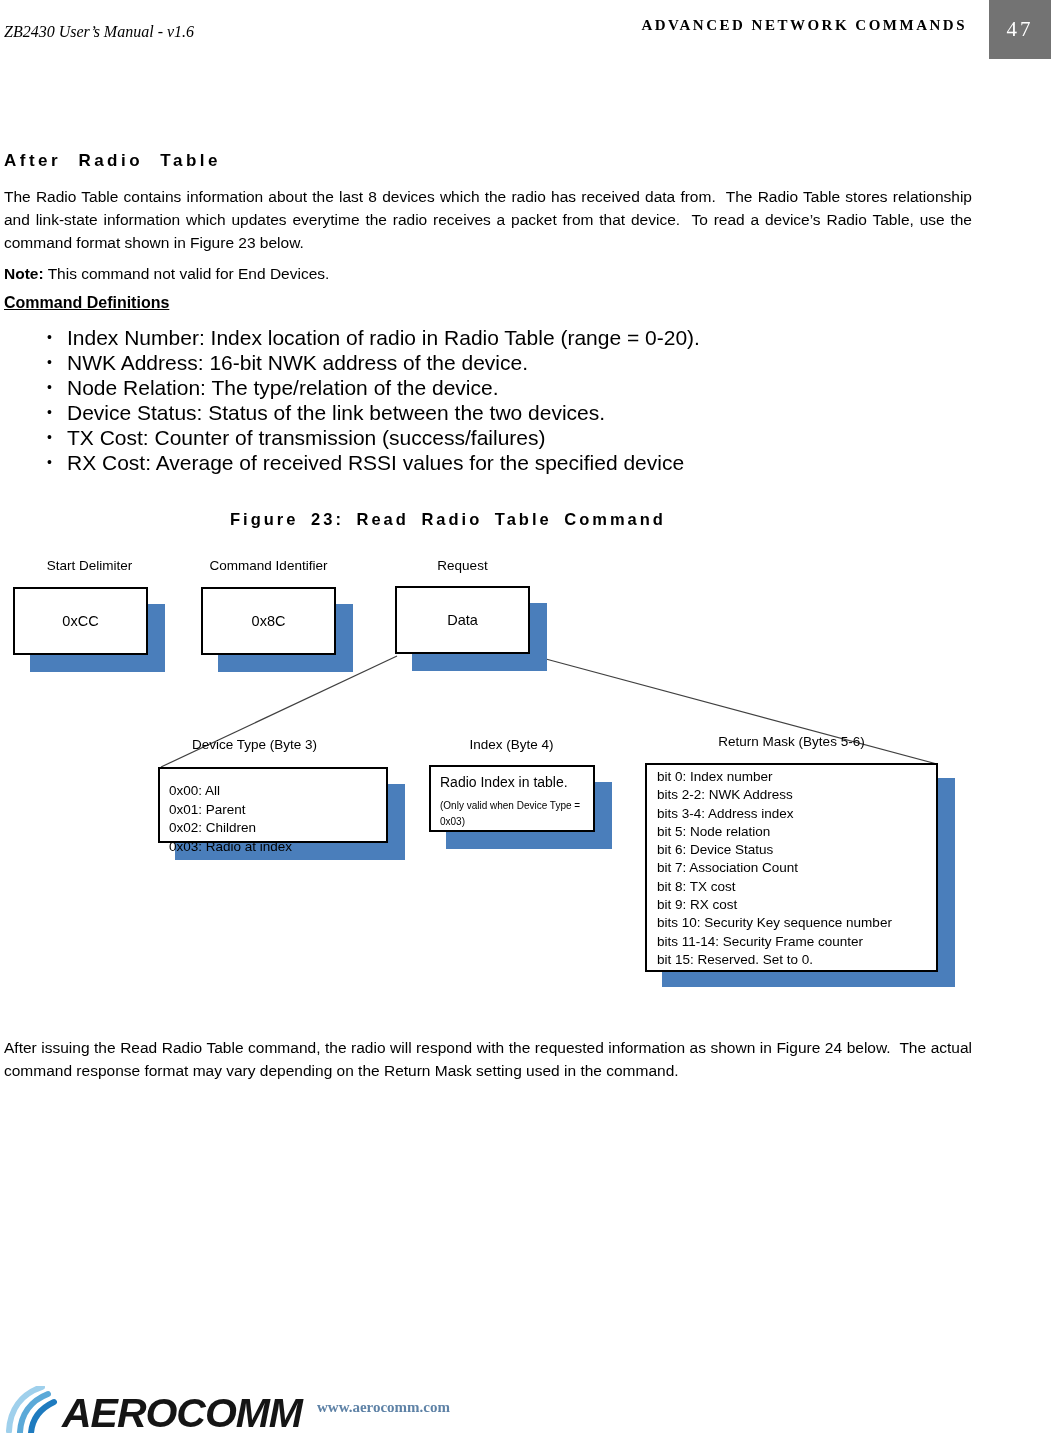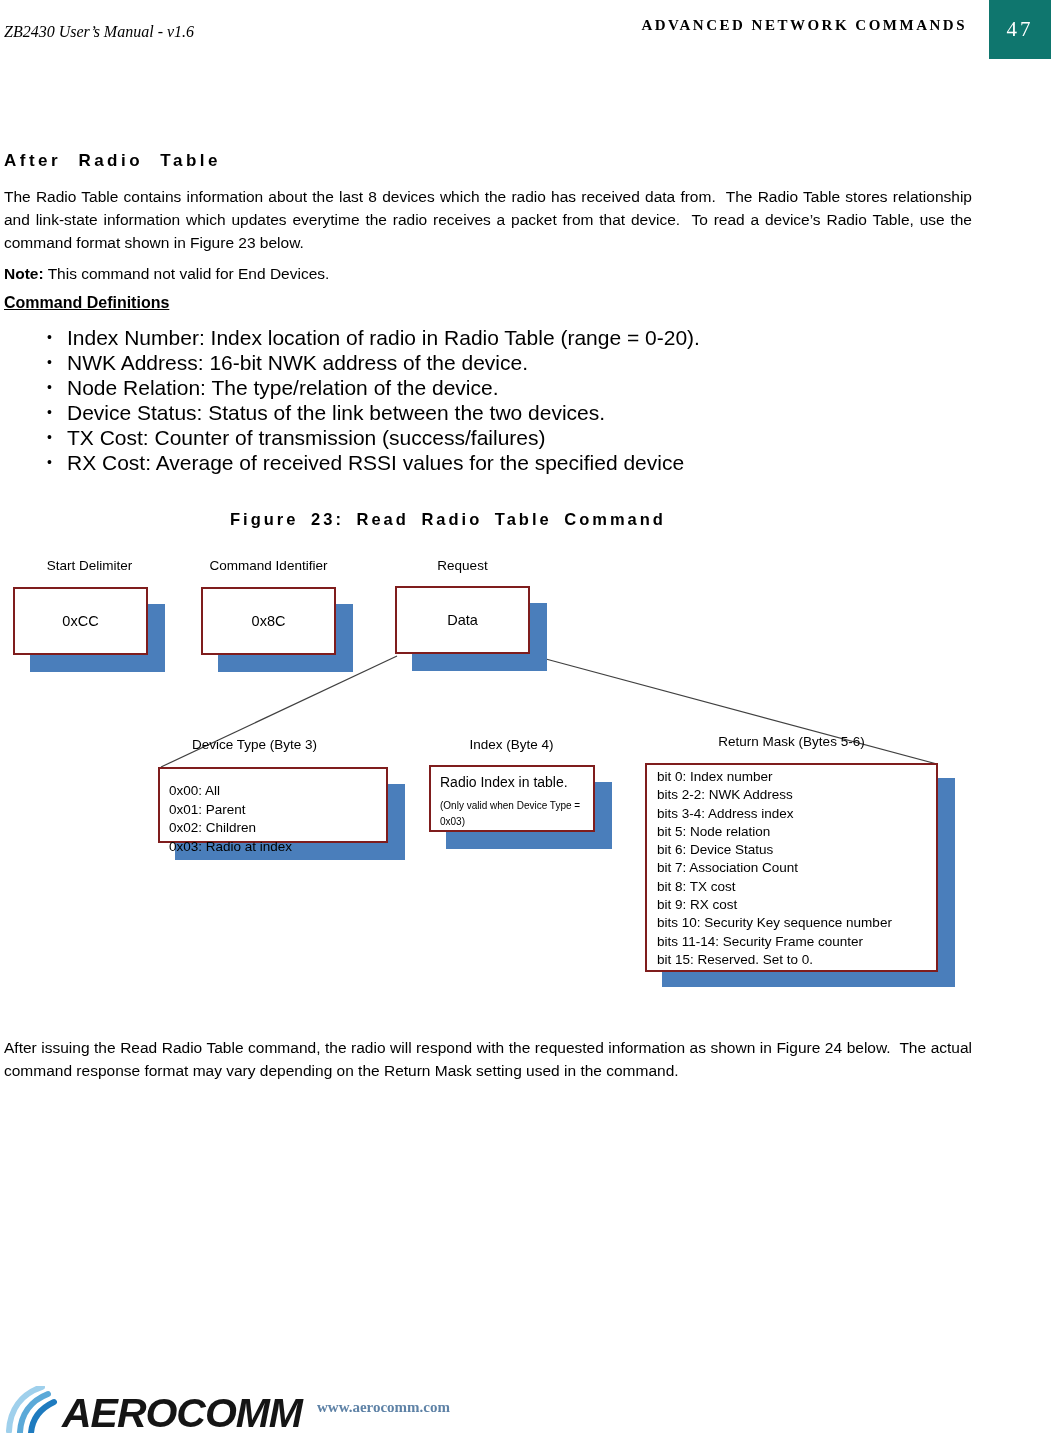--- a/index.html
+++ b/index.html
@@ -119,21 +119,21 @@
   }
   .box-label {
     position: absolute;
     font-size: 13.5px;
     text-align: center;
     white-space: nowrap;
   }
   .fbox {
     position: absolute;
     background: #fff;
-    border: 2px solid #7f1d1d;
+    border: 2px solid #000000;
     box-sizing: border-box;
   }
   .fbox.value-box {
     display: flex;
     align-items: center;
     justify-content: center;
     font-size: 14.5px;
   }
   .fbox .line { font-size: 13.5px; line-height: 18.5px; }
   .devtype-box { padding: 13px 9px; }
@@ -157,21 +157,21 @@
     text-decoration: none;
   }
 </style>
 </head>
 <body>
 
 <div class="page">
 
   <div class="doc-title">ZB2430 User’s Manual - v1.6</div>
   <div class="section-title">ADVANCED NETWORK COMMANDS</div>
-  <div class="page-badge" style="background:#0f766e;">47</div>
+  <div class="page-badge" style="background:#737373;">47</div>
 
   <div class="content">
     <h1 class="heading">After Radio Table</h1>
 
     <p class="body-par">The Radio Table contains information about the last 8 devices which the radio has received data from.  The Radio Table stores relationship and link-state information which updates everytime the radio receives a packet from that device.  To read a device’s Radio Table, use the command format shown in Figure 23 below.</p>
 
     <p class="note-par"><span class="note-label">Note:</span><span> This command not valid for End Devices.</span></p>
 
     <div class="defs-heading">Command Definitions</div>
 

